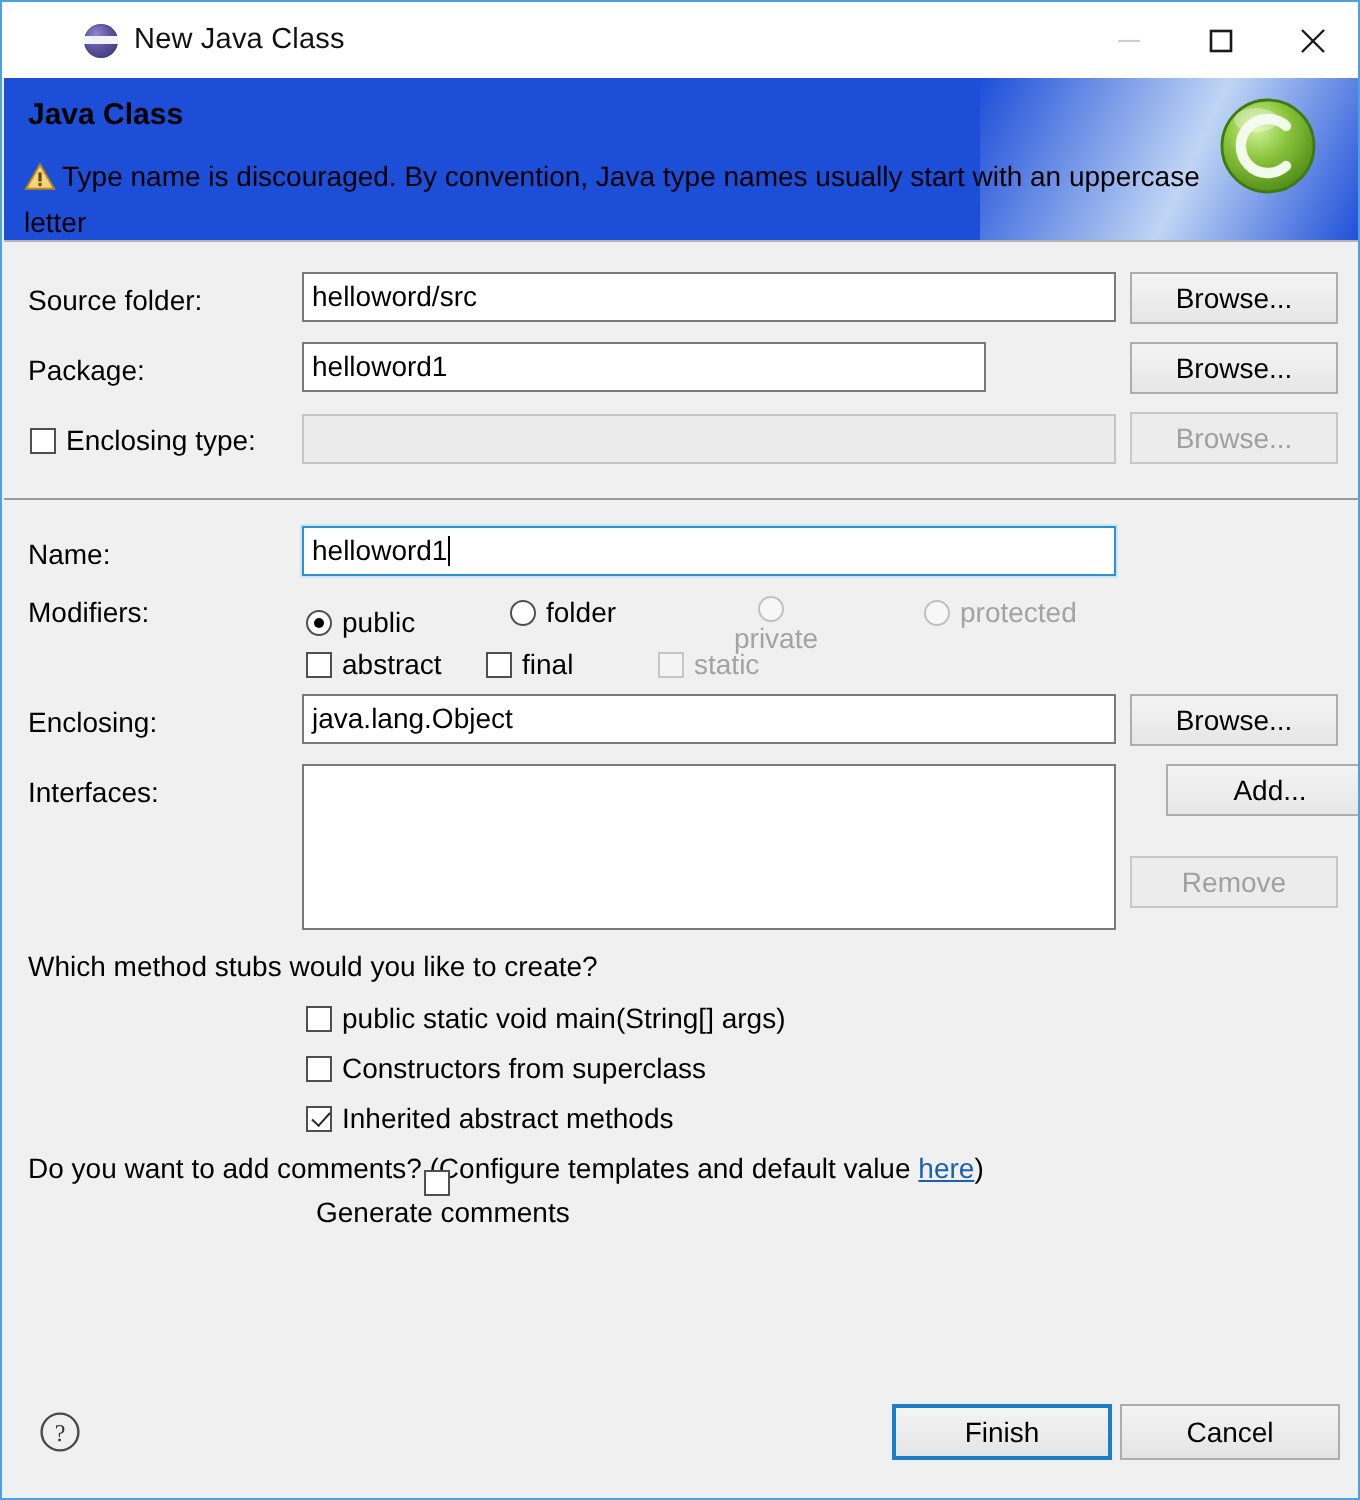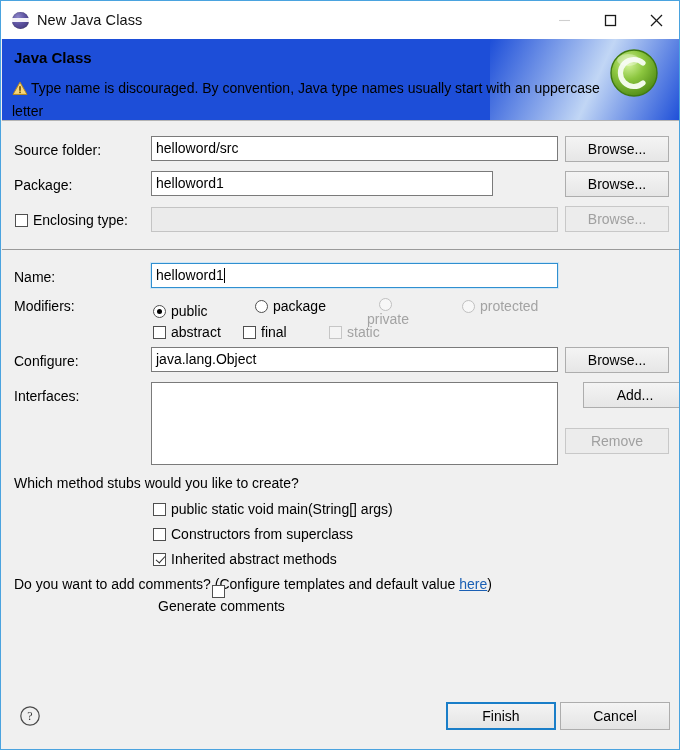--- a/index.html
+++ b/index.html
@@ -16,21 +16,21 @@
     background: #f0f0f0;
     border: 1px solid #4aa3df;
     overflow: hidden;
   }
 
   
   .titlebar {
     position: absolute; top: 0; left: 0;
     width: 678px; height: 38px;
     background: #ffffff;
-    display: flex; align-items: center;
+    display: flex; align-items: center; padding-left: 30px;
   }
   .title-icon {
     margin-left: 11px; margin-right: 8px;
     width: 17px; height: 17px;
     border-radius: 50%;
     background: radial-gradient(circle at 35% 30%, #8d86c9 0%, #5d52a0 45%, #3b3270 100%);
     position: relative; flex: none;
     box-shadow: inset 0 0 1px rgba(0,0,0,.5);
   }
   .title-icon::before {
@@ -279,21 +279,21 @@
     <div class="tf focused" style="left:149px; top:142px; width:407px;"><span>helloword1</span><span class="caret"></span></div>
 
     <div class="lbl" style="left:12px; top:177px;">Modifiers:</div>
 
     <div class="ctl" style="left:151px; top:182px;">
       <span class="radio on"></span>
       <span class="cap">public</span>
     </div>
     <div class="ctl" style="left:253px; top:177px;">
       <span class="radio"></span>
-      <span class="cap">package</span>
+      <span class="cap">folder</span>
     </div>
     <div class="ctl" style="left:360px; top:177px;flex-direction:column;">
       <span class="radio dis"></span>
       <span class="cap dim">private</span>
     </div>
     <div class="ctl" style="left:460px; top:177px;">
       <span class="radio dis"></span>
       <span class="cap dim">protected</span>
     </div>
 
@@ -303,21 +303,21 @@
     </div>
     <div class="ctl" style="left:241px; top:203px;">
       <span class="check"></span>
       <span class="cap">final</span>
     </div>
     <div class="ctl" style="left:327px; top:203px;">
       <span class="check dis"></span>
       <span class="cap dim">static</span>
     </div>
 
-    <div class="lbl" style="left:12px; top:232px;">Configure:</div>
+    <div class="lbl" style="left:12px; top:232px;">Enclosing:</div>
     <div class="tf" style="left:149px; top:226px; width:407px;">java.lang.Object</div>
     <div class="btn" style="left:563px; top:226px; width:104px;">Browse...</div>
 
     <div class="lbl" style="left:12px; top:267px;">Interfaces:</div>
     <div class="listbox" style="left:149px; top:261px; width:407px; height:83px;"></div>
     <div class="btn" style="left:581px; top:261px; width:104px;">Add...</div>
     <div class="btn disabled" style="left:563px; top:307px; width:104px;">Remove</div>
 
     <div class="qtext" style="left:12px; top:354px;">Which method stubs would you like to create?</div>
 

